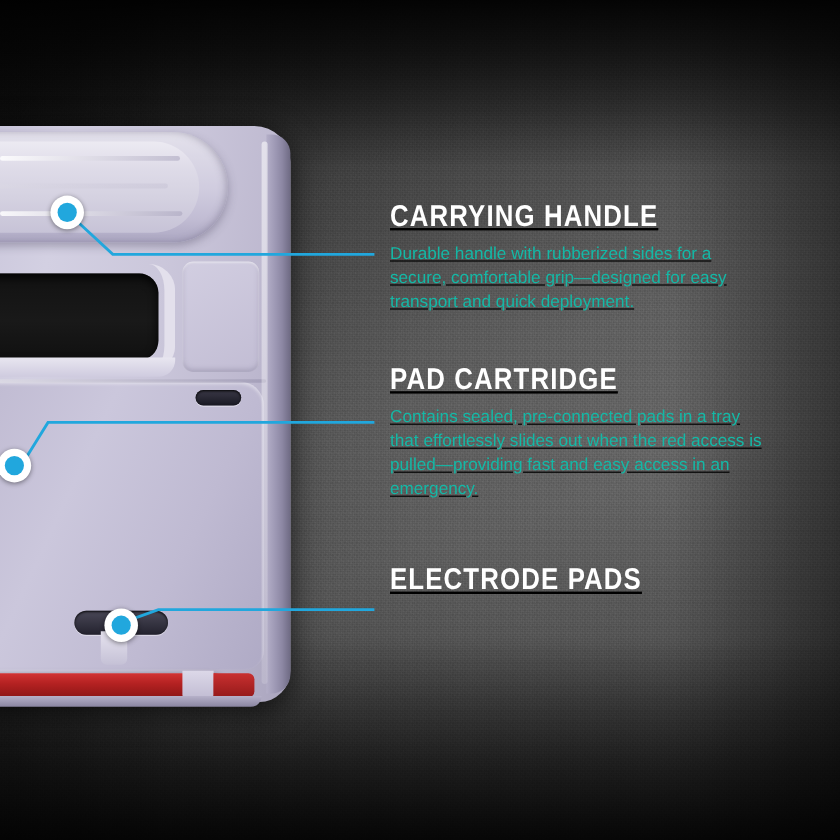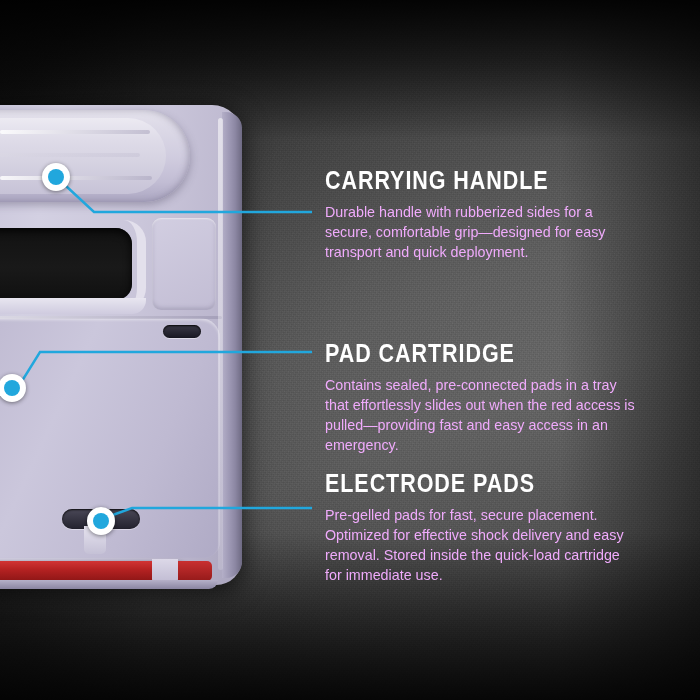--- a/index.html
+++ b/index.html
@@ -167,43 +167,43 @@
     background:#ffffff;
     box-shadow:0 1px 4px rgba(0,0,0,.45);
     display:flex;align-items:center;justify-content:center;
   }
   .dot::after{
     content:"";width:16px;height:16px;border-radius:50%;
     background:#21a7dd;
   }
 
   
-  .callout-text{position:absolute;left:325px;width:312px;}
+  .callout-text{position:absolute;left:325px;width:312px;text-decoration:underline;}
   .c-title{
     color:#ffffff;
     font-family:"Liberation Sans Narrow","Liberation Sans",sans-serif;
     font-weight:bold;
     font-size:25px;
     letter-spacing:1.1px;
     line-height:1;
     margin:0 0 9px 0;
     text-transform:uppercase;
     transform:scaleX(.86);
     transform-origin:left center;
     white-space:nowrap;
   }
   .c-body{
-    color:#f0abfc;
+    color:#14b8a6;
     font-size:14.3px;
     line-height:20px;
     margin:0;
     font-weight:500;
   }
   .blk1{top:168px;}
-  .blk2{top:304px;margin-top:37px;}
+  .blk2{top:304px;}
   .blk3{top:471px;}
 </style>
 </head>
 <body>
 
 <div id="stage">
 
   <div class="bg-base"></div>
   <div class="bg-noise"></div>
   <div class="bg-vignette"></div>
@@ -253,16 +253,15 @@
     <p class="c-body">Durable handle with rubberized sides for a secure, comfortable grip—designed for easy transport and quick deployment.</p>
   </div>
 
   <div class="callout-text blk2">
     <h2 class="c-title">PAD CARTRIDGE</h2>
     <p class="c-body">Contains sealed, pre-connected pads in a tray that effortlessly slides out when the red access is pulled—providing fast and easy access in an emergency.</p>
   </div>
 
   <div class="callout-text blk3">
     <h2 class="c-title">ELECTRODE PADS</h2>
-    <p class="c-body">Pre-gelled pads for fast, secure placement. Optimized for effective shock delivery and easy removal. Stored inside the quick-load cartridge for immediate use.</p>
   </div>
 
 </div>
 
 </body></html>

